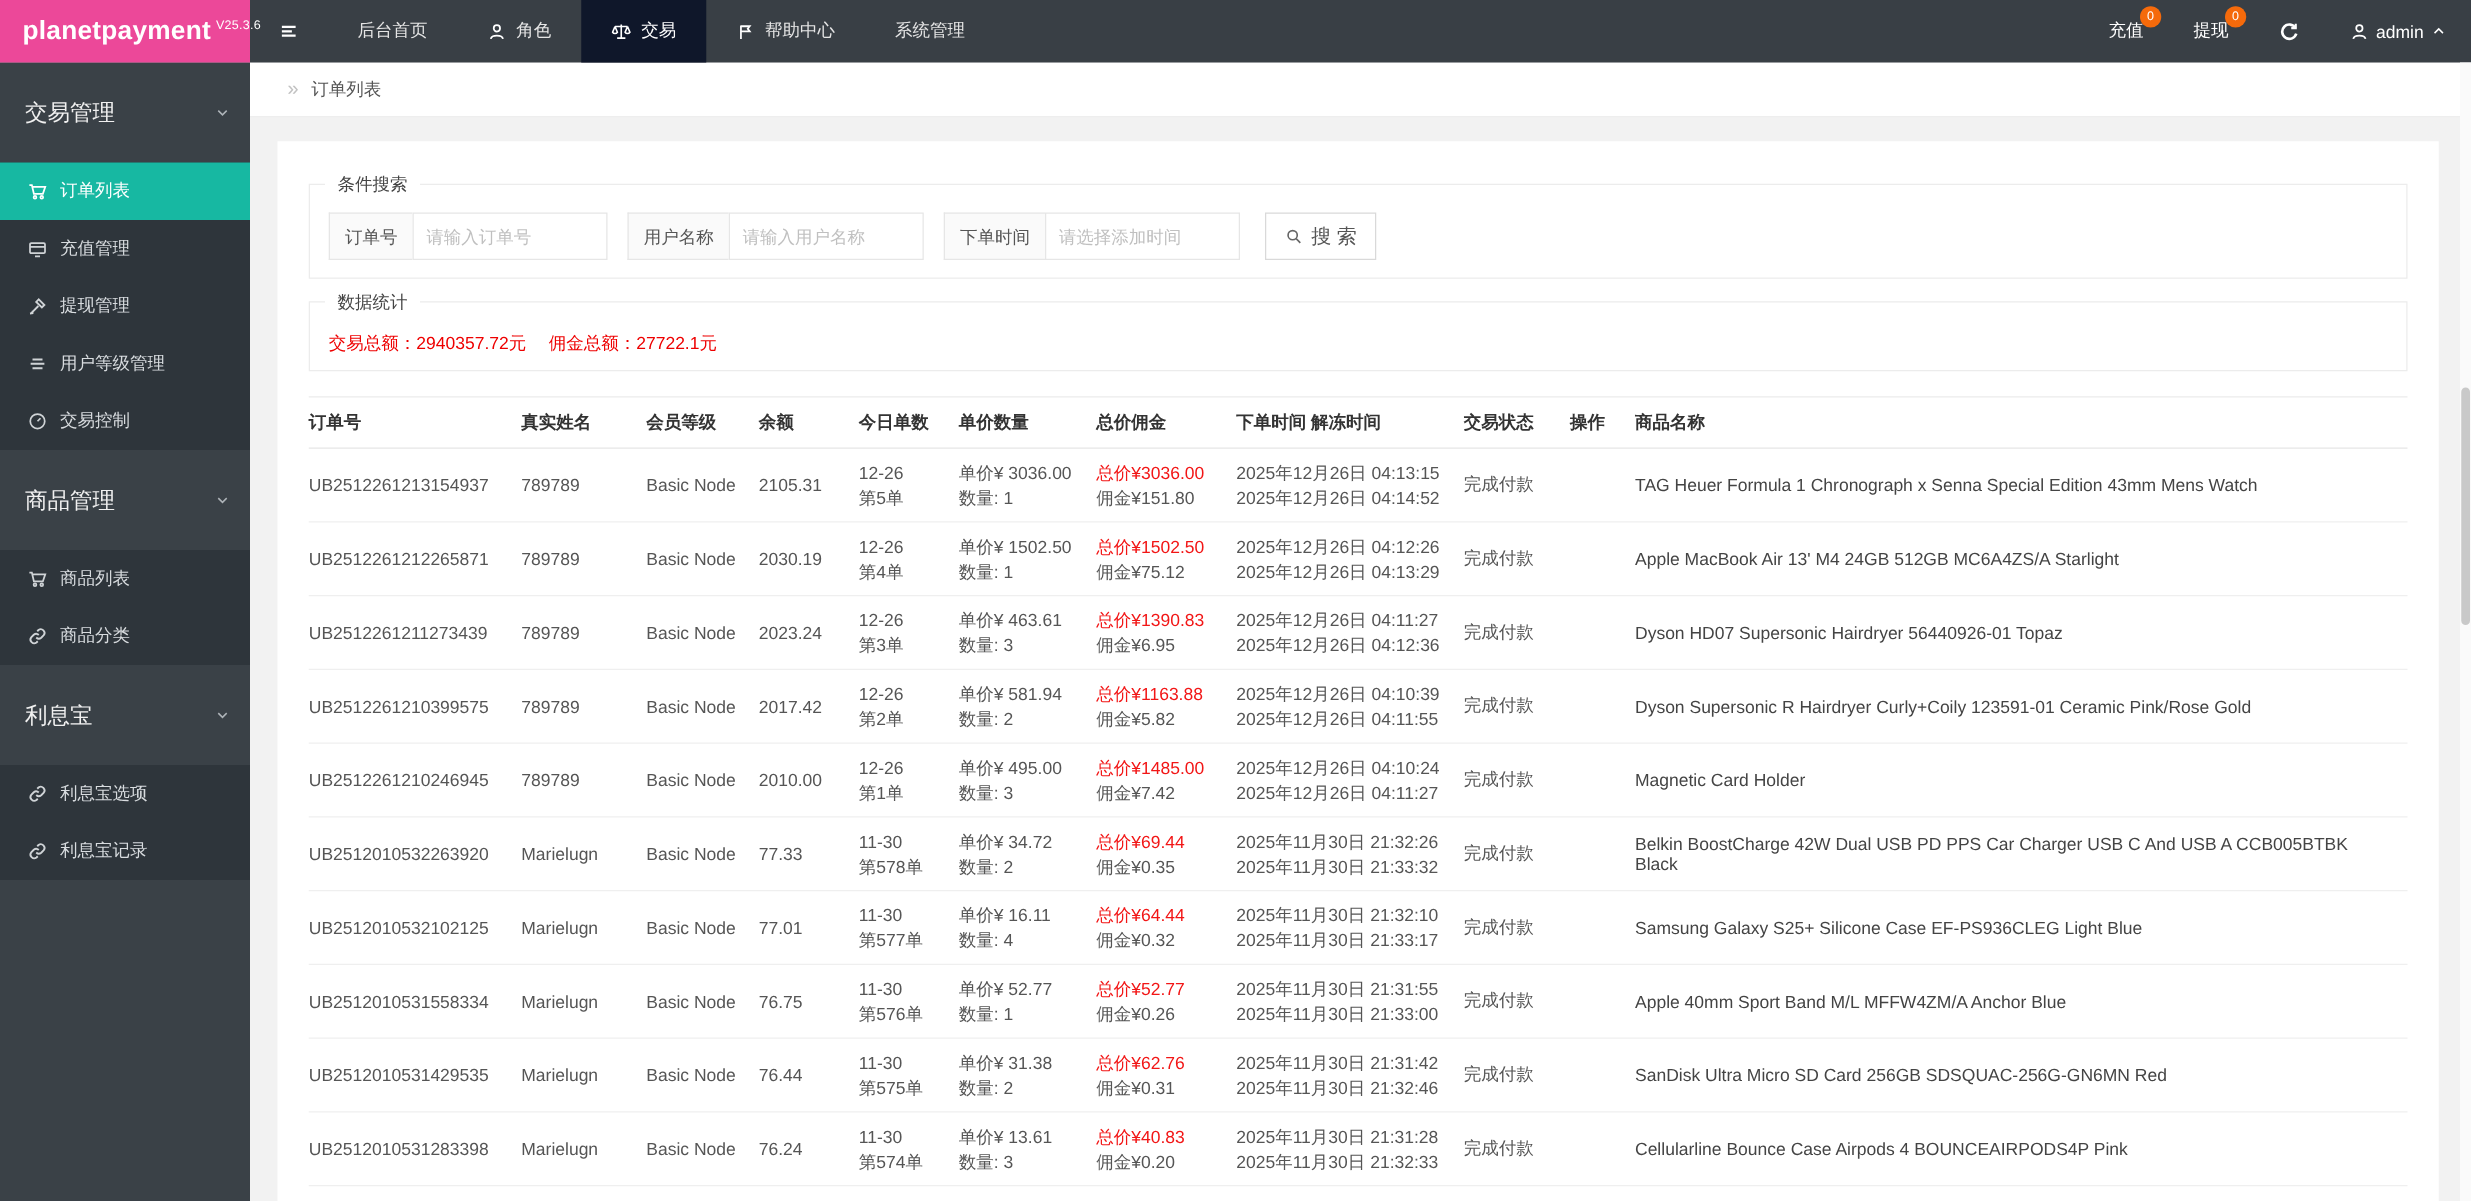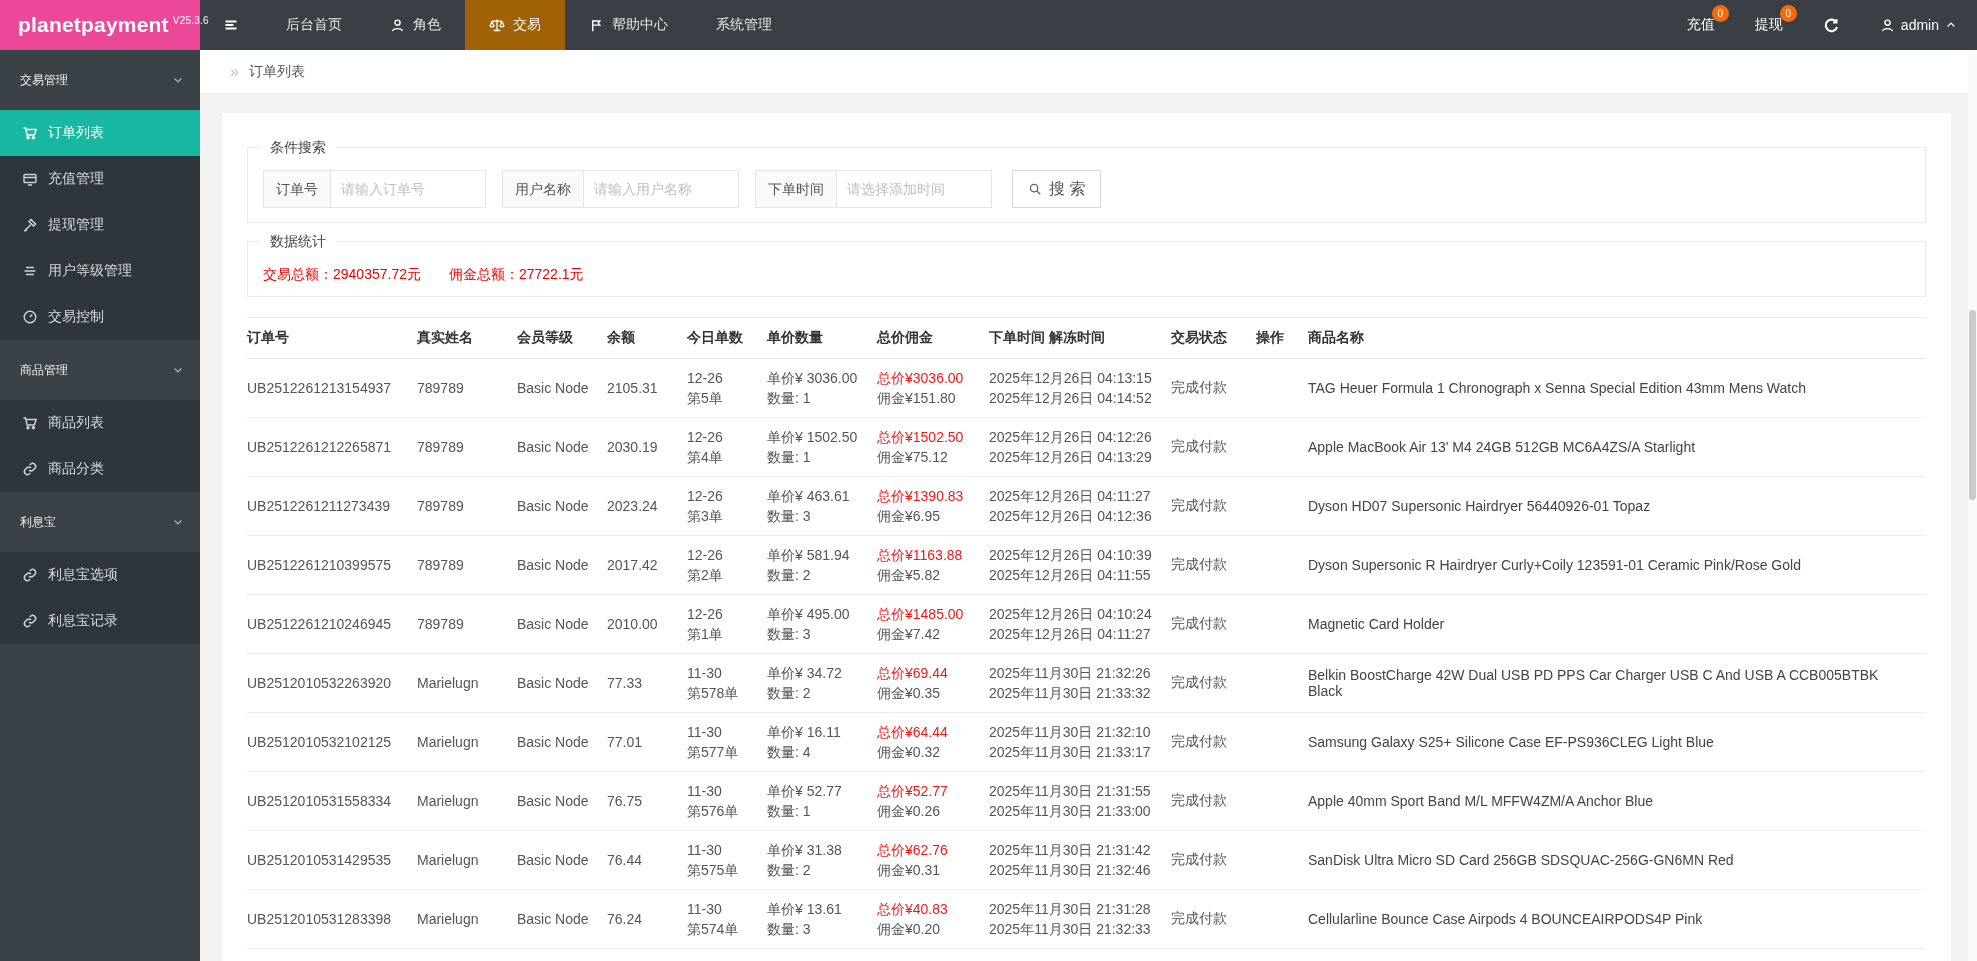--- a/index.html
+++ b/index.html
@@ -6,29 +6,29 @@
   html,body { width:1977px; height:961px; overflow:hidden; }
   body { font-family:"Liberation Sans","DejaVu Sans",sans-serif; background:#f2f2f2; position:relative; }
   svg { display:block; }
 
   
   .topbar { position:absolute; top:0; left:0; right:0; height:50px; background:#393f45; display:flex; align-items:stretch; color:#fff; z-index:20; }
   .logo { width:200px; background:#ec4899; display:flex; align-items:center; padding-left:18px; font-size:21px; font-weight:bold; letter-spacing:.2px; }
   .logo .ver { font-size:10px; font-weight:normal; margin-left:4px; margin-top:-10px; }
   .nav { display:flex; align-items:stretch; }
   .nav-item { display:flex; align-items:center; gap:8px; padding:0 24px; font-size:14px; color:#e5e5e5; cursor:pointer; }
-  .nav-item.active { background:#a16207; color:#fff;align-items:center; }
+  .nav-item.active { background:#0f172a; color:#fff;align-items:center; }
   .burger { display:flex; align-items:center; padding:0 22px; cursor:pointer; }
   .topbar-right { margin-left:auto; display:flex; align-items:stretch; }
   .tb-action { position:relative; display:flex; align-items:center; gap:6px; padding:0 20px; font-size:14px; cursor:pointer; }
   .badge { position:absolute; top:5px; right:6px; min-width:17px; height:17px; border-radius:9px; background:#f56a0b; color:#fff; font-size:10px; line-height:17px; text-align:center; padding:0 4px; }
 
   
   .sidebar { position:absolute; top:50px; left:0; bottom:0; width:200px; background:#3a4147; z-index:10; }
-  .sb-head { height:60px; display:flex; align-items:center; padding:0 18px 0 20px; color:#f0f0f0; font-size:12px; cursor:pointer; position:relative; }
+  .sb-head { height:80px; display:flex; align-items:center; padding:0 18px 0 20px; color:#f0f0f0; font-size:18px; cursor:pointer; position:relative; }
   .sb-head .chev { position:absolute; right:16px; }
   .sb-items { background:#2e353b; }
   .sb-item { height:46px; display:flex; align-items:center; gap:10px; padding-left:22px; color:#d8dcdf; font-size:14px; cursor:pointer; }
   .sb-item.active { background:#17b8a2; color:#fff; }
   .sb-item .ic { width:16px; }
 
   
   .breadcrumb { position:absolute; top:50px; left:200px; right:0; height:44px; background:#fff; border-bottom:1px solid #e9e9e9; display:flex; align-items:center; padding-left:30px; font-size:14px; color:#555; z-index:5; }
   .crumb-sep { color:#c2c2c2; font-size:16px; margin-right:10px; }
 
@@ -39,21 +39,21 @@
   .fs-search { margin-top:34px; padding:22px 15px 14px; }
   .fs-stats  { margin-top:18px; padding:24px 15px 12px; }
 
   .form-row { display:flex; align-items:center; gap:16px; }
   .fgroup { display:flex; }
   .flabel { border:1px solid #e6e6e6; border-right:none; background:#fafafa; height:38px; line-height:36px; padding:0 12px; font-size:14px; color:#555; white-space:nowrap; }
   .finput { border:1px solid #e6e6e6; height:38px; width:156px; padding:0 10px; font-size:14px; color:#333; outline:none; }
   .finput::placeholder { color:#c0c0c0; }
   .search-btn { border:1px solid #d9d9d9; background:#fff; height:38px; padding:0 15px; display:flex; align-items:center; gap:7px; font-size:16px; color:#555; cursor:pointer; margin-left:4px; }
 
-  .stats-line { display:flex; gap:28px; font-size:14px; color:#ee0000; }
+  .stats-line { display:flex; gap:18px; font-size:14px; color:#ee0000; }
 
   
   .table { margin:20px 25px 0; }
   .thead { display:flex; border-top:1px solid #ebebeb; border-bottom:1px solid #e6e6e6; }
   .th { font-weight:bold; color:#333; font-size:14px; padding:11px 8px 11px 0; }
   .tr { display:flex; align-items:center; height:59px; border-bottom:1px solid #efefef; }
   .td { font-size:14px; color:#555; padding-right:10px; }
   .td.two div { line-height:20px; }
   .red { color:#f21616; }
   .c0{width:170px}.c1{width:100px}.c2{width:90px}.c3{width:80px}.c4{width:80px}

